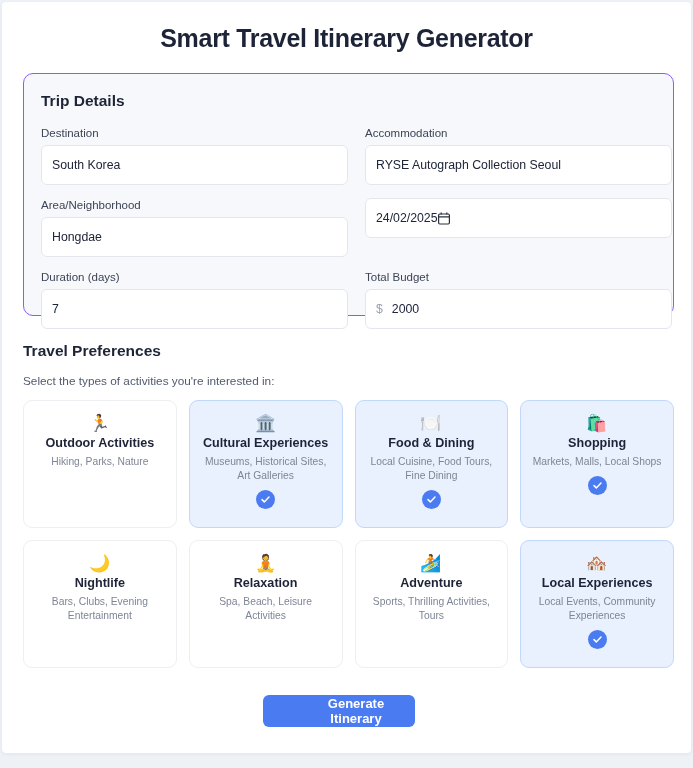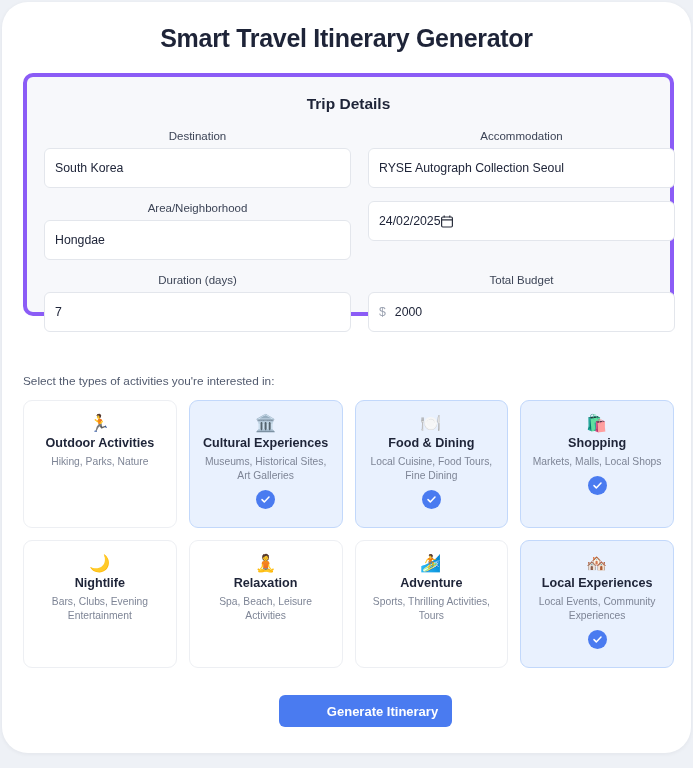--- a/index.html
+++ b/index.html
@@ -8,43 +8,42 @@
     width: 693px; height: 768px;
     background: #eef1f6;
     font-family: "Liberation Sans", "DejaVu Sans", sans-serif;
     overflow: hidden;
   }
   #app-card {
     position: absolute;
     left: 2px; top: 2px;
     width: 689px; height: 751px;
     background: #ffffff;
-    border-radius: 26px;
+    border-radius: 4px;
     box-shadow: 0 1px 4px rgba(30,41,59,0.06);
     overflow: hidden;
   }
   #page-title {
     text-align: center;
     font-size: 25px;
     font-weight: bold;
     color: #1e2438;
     letter-spacing: -0.3px;
     margin: 21px 0 0 0;
     line-height: 30px;
   }
   
   #trip-details-panel {
     position: absolute;
     left: 21px; top: 71px;
     width: 651px; height: 243px;
     background: #f7f8fb;
-    border: 4px solid #8b5cf6;
+    border: 1px solid #8b5cf6;
     border-radius: 10px;
     padding: 18px 17px 0 17px;
-    text-align: center;
   }
   #trip-details-heading {
     font-size: 15.5px;
     font-weight: bold;
     color: #1e2438;
     margin: 0 0 16px 0;
   }
   .form-grid {
     display: grid;
     grid-template-columns: 307px 307px;
@@ -143,22 +142,22 @@
     color: #ffffff;
     display: flex;
     align-items: center;
     justify-content: center;
   }
   .check-badge svg { display: block; }
 
   
   #generate-itinerary-button {
     position: absolute;
-    left: 277px; top: 693px;
-    width: 173px; height: 32px;
+    left: 261px; top: 693px;
+    width: 152px; height: 32px;
     background: #4a7bf0;
     color: #ffffff;
     border: none;
     border-radius: 6px;
     font-size: 13px;
     font-weight: bold;
     font-family: "Liberation Sans", "DejaVu Sans", sans-serif;
     cursor: pointer;
     padding-left: 40px;
   }
@@ -221,20 +220,21 @@
         <label class="field-label">Total Budget</label>
         <div class="text-input budget-input">
           <span class="currency-prefix">$</span>
           <span>2000</span>
         </div>
       </div>
 
     </div>
   </section>
 
+  <h2 id="prefs-heading">Travel Preferences</h2>
   <p id="prefs-subtitle">Select the types of activities you're interested in:</p>
 
   <div id="pref-grid">
       <div class="pref-card">
         <div class="pref-emoji">🏃</div>
         <div class="pref-title">Outdoor Activities</div>
         <div class="pref-desc">Hiking, Parks, Nature</div>
       </div>
       <div class="pref-card selected">
         <div class="pref-emoji">🏛️</div>

